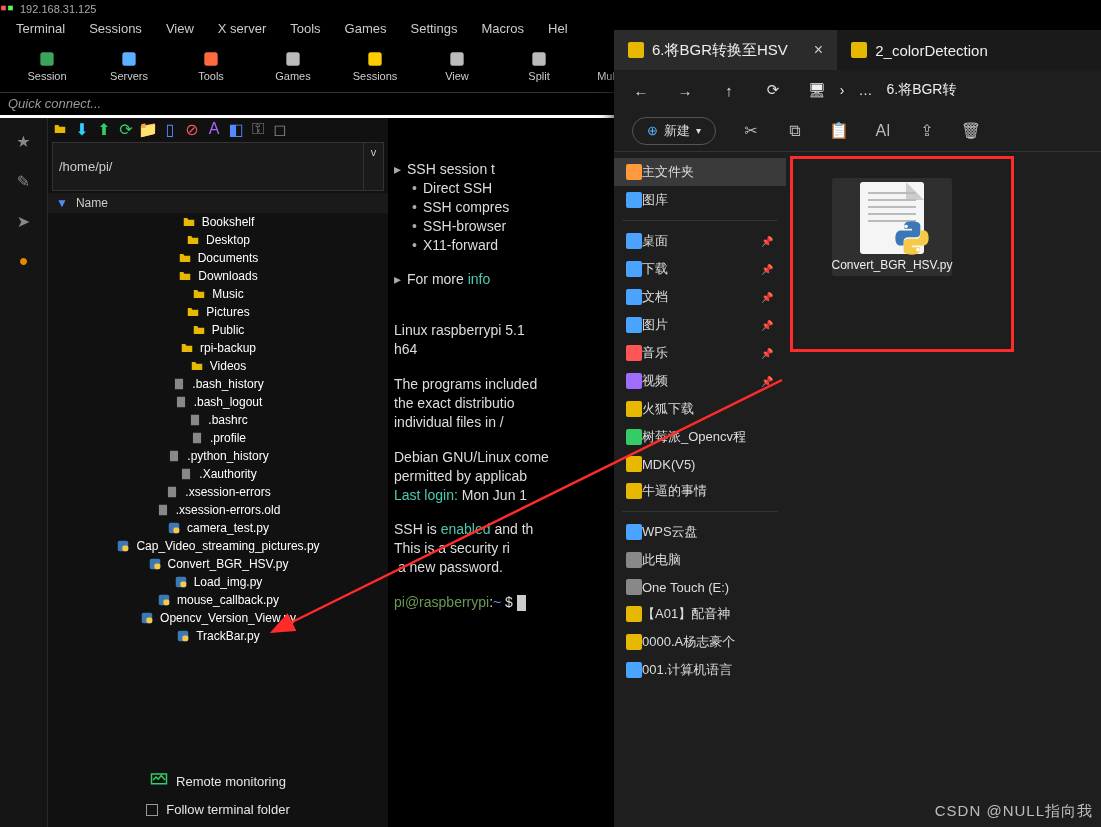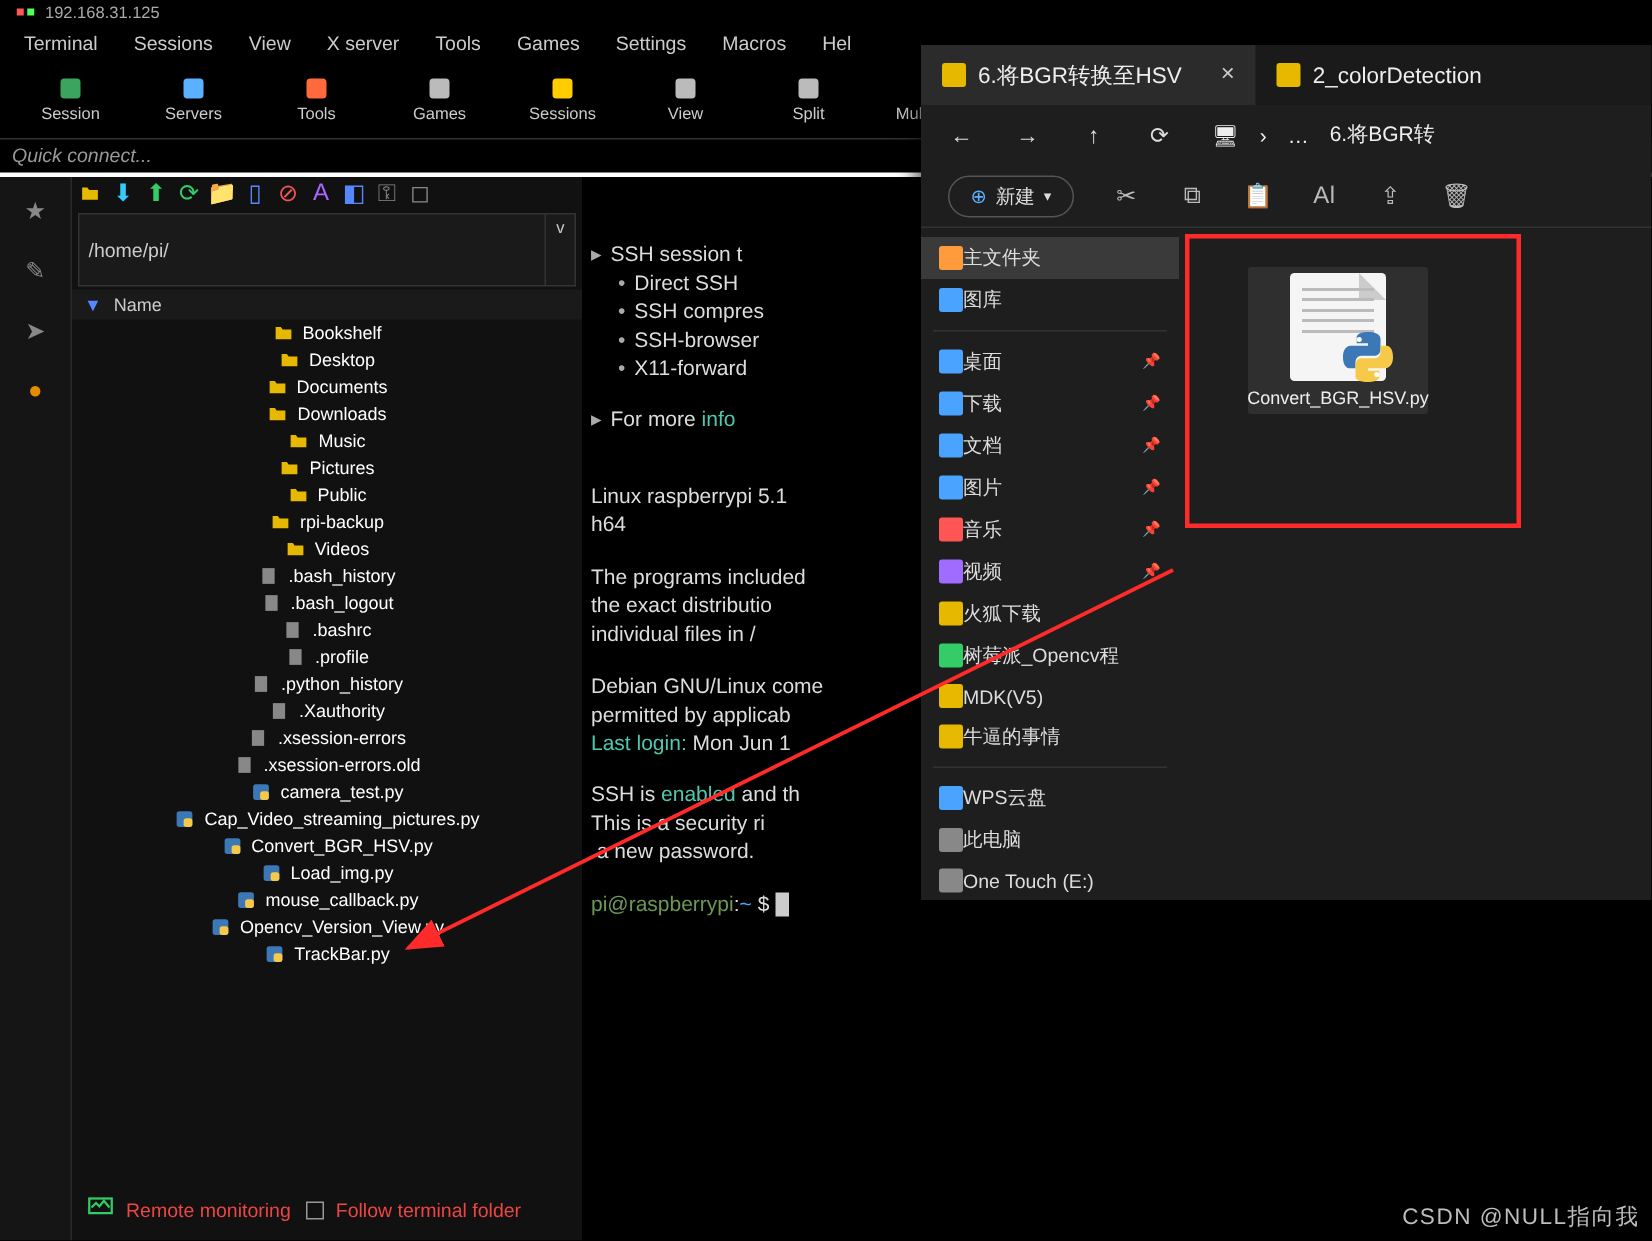--- a/index.html
+++ b/index.html
@@ -1,19 +1,19 @@
 <!DOCTYPE html>
 <html><head>
 <meta charset="utf-8">
 <style>
 * { margin:0; padding:0; box-sizing:border-box; font-family:"Segoe UI",Arial,sans-serif; }
 body { background:#000; color:#ccc; width:1101px; height:827px; overflow:hidden; position:relative; }
 
 
-.ipbar { height:18px; padding:1px 10px; color:#aaa; font-size:11px; display:flex; align-items:center; gap:6px; }
+.ipbar { height:18px; padding:1px 0; color:#aaa; font-size:11px; display:flex; align-items:center; gap:6px; }
 .ipbar .logo-icon svg { width:14px; height:14px; }
 
 
 .mainmenu { height:20px; display:flex; gap:24px; padding:3px 16px; font-size:13px; color:#ccc; }
 .mainmenu span { cursor:default;text-align:center; }
 
 
 .bigtb { height:54px; display:flex; gap:32px; padding:4px 22px; }
 .bigbtn { display:flex; flex-direction:column; align-items:center; justify-content:center; font-size:11px; color:#ccc; width:50px; }
 .bigbtn .ico { width:22px; height:22px; display:flex; align-items:center; justify-content:center; }
@@ -32,36 +32,36 @@
 .filepanel { width:340px; background:#111; display:flex; flex-direction:column; }
 .ftoolbar { height:22px; display:flex; gap:6px; padding:2px 4px; align-items:center;}
 .ftoolbar .tb { width:16px; height:16px; display:flex; align-items:center; justify-content:center;}
 .fpath { display:flex; margin:2px 4px;}
 .fpath input { flex:1; background:#1a1a1a; color:#ccc; border:1px solid #333; padding:16px 6px; font-size:13px;}
 .fpath .dd { width:20px; background:#1a1a1a; border:1px solid #333; border-left:none; text-align:center; font-size:11px; color:#ccc; line-height:18px;}
 .fhdr { background:#1a1a1a; color:#ccc; font-size:12px; padding:3px 8px; display:flex; align-items:center; gap:8px;}
 .ftree { flex:1; overflow-y:auto; font-size:12px;}
 .ftree .row { display:flex; align-items:center; gap:6px; padding:2px 18px; color:#ffffff; white-space:nowrap;justify-content:center;}
 .ftree .row .ficon { width:14px; height:14px; flex:none;}
-.fbottom { padding:10px; display:flex; flex-direction:row; gap:10px; align-items:center; font-size:13px; color:#ef4444;}
+.fbottom { padding:10px; display:flex; flex-direction:column; gap:10px; align-items:center; font-size:13px; color:#e5e5e5;}
 .fbottom .monrow { display:flex; align-items:center; gap:8px;}
 .fbottom .chkrow { display:flex; align-items:center; gap:8px;}
 .chkbox { width:12px; height:12px; border:1px solid #999; }
 
 .terminal { flex:1; background:#000; font-family:Consolas,monospace; font-size:14px; padding:10px 6px; color:#ddd; position:relative; overflow:hidden;}
 .terminal .tline { white-space:pre; line-height:1.35;}
 .tarrow::before { content:"\25B8"; color:#aaa; margin-right:6px;}
 .tbull::before { content:"\2022"; color:#aaa; margin:0 6px 0 18px;}
 .term-cyan { color:#4ec9b0; }
 .term-green { color:#6a9955; }
 .term-blue { color:#4fa3ff; }
 .cursor { display:inline-block; width:9px; height:16px; background:#ccc; vertical-align:middle;}
 
 
-.explorer { position:absolute; top:30px; left:614px; width:487px; height:570px; background:#1e1e1e; color:#ddd; display:flex; flex-direction:column; box-shadow:-4px 0 12px rgba(0,0,0,.6);}
+.explorer { position:absolute; top:30px; left:614px; width:487px; height:797px; background:#1e1e1e; color:#ddd; display:flex; flex-direction:column; box-shadow:-4px 0 12px rgba(0,0,0,.6);}
 .extabs { height:40px; display:flex; background:#1a1a1a; align-items:stretch;}
 .extab { display:flex; align-items:center; gap:8px; padding:0 14px; font-size:15px; color:#eee; position:relative;}
 .extab.active { background:#2b2b2b; }
 .extab .close { margin-left:18px; font-size:16px; color:#ccc;}
 .extab .tfico { width:16px; height:16px; background:#e6b800; border-radius:2px;}
 
 .exnav { height:40px; display:flex; align-items:center; gap:26px; padding:0 18px; font-size:15px; color:#ddd;}
 .exnav .nbtn { width:18px; text-align:center; }
 .exnav .bc { flex:1; display:flex; align-items:center; gap:14px; font-size:14px; color:#eee;}
 

